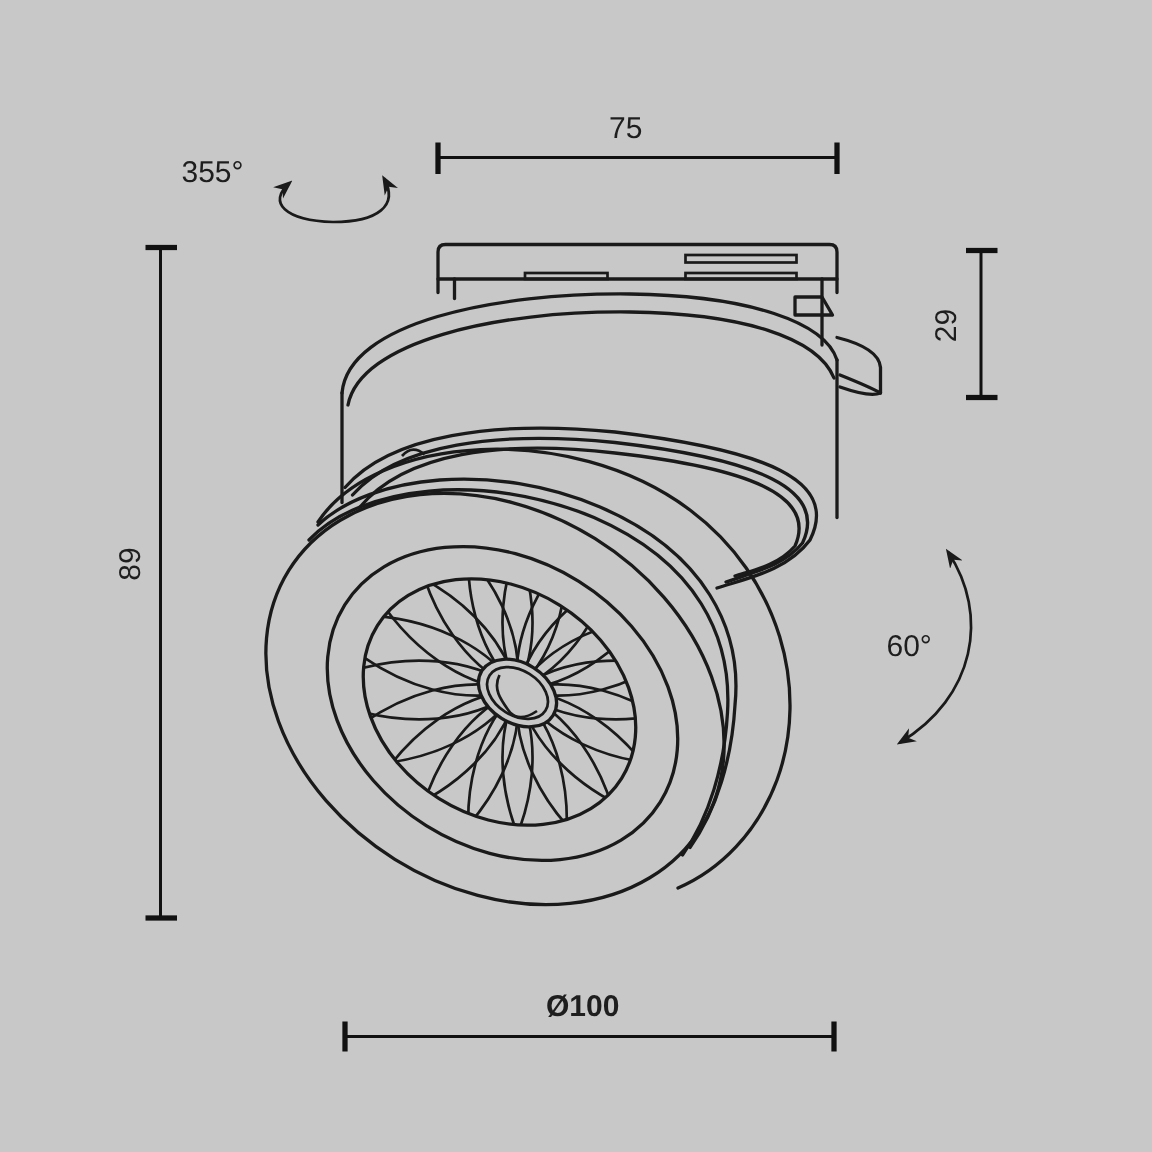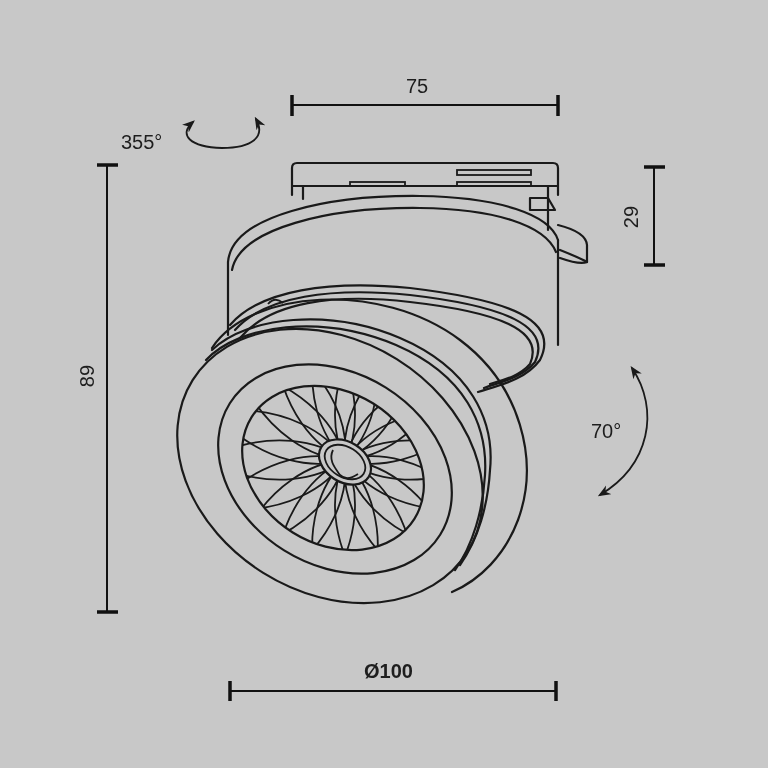--- a/index.html
+++ b/index.html
@@ -195,16 +195,16 @@
       <ellipse cx="345" cy="462" rx="28" ry="20" transform="rotate(32 345 462)" fill="#c8c8c8" stroke="#1a1a1a" stroke-width="2.2"></ellipse>
       <ellipse class="thin" cx="345" cy="462" rx="22" ry="15" transform="rotate(32 345 462)"></ellipse>
       <path class="thin" d="M333,450 C328,460 335,468 340,475 C345,480 352,478 358,474"></path>
     </g>
   </svg>
 
   <div class="label" style="left:406px; top:76px;">75</div>
   <div class="label rot" style="left:620px; top:207px;">29</div>
   <div class="label rot" style="left:76px; top:366px;">89</div>
   <div class="label" style="left:364px; top:661px;font-weight:bold;">Ø100</div>
-  <div class="label" style="left:121px; top:132px;">355°</div>
-  <div class="label" style="left:591px; top:421px;">70°</div>
+  <div class="label" style="left:121px; top:105px;">355°</div>
+  <div class="label" style="left:591px; top:421px;">60°</div>
 
 </div>
 
 </body></html>

